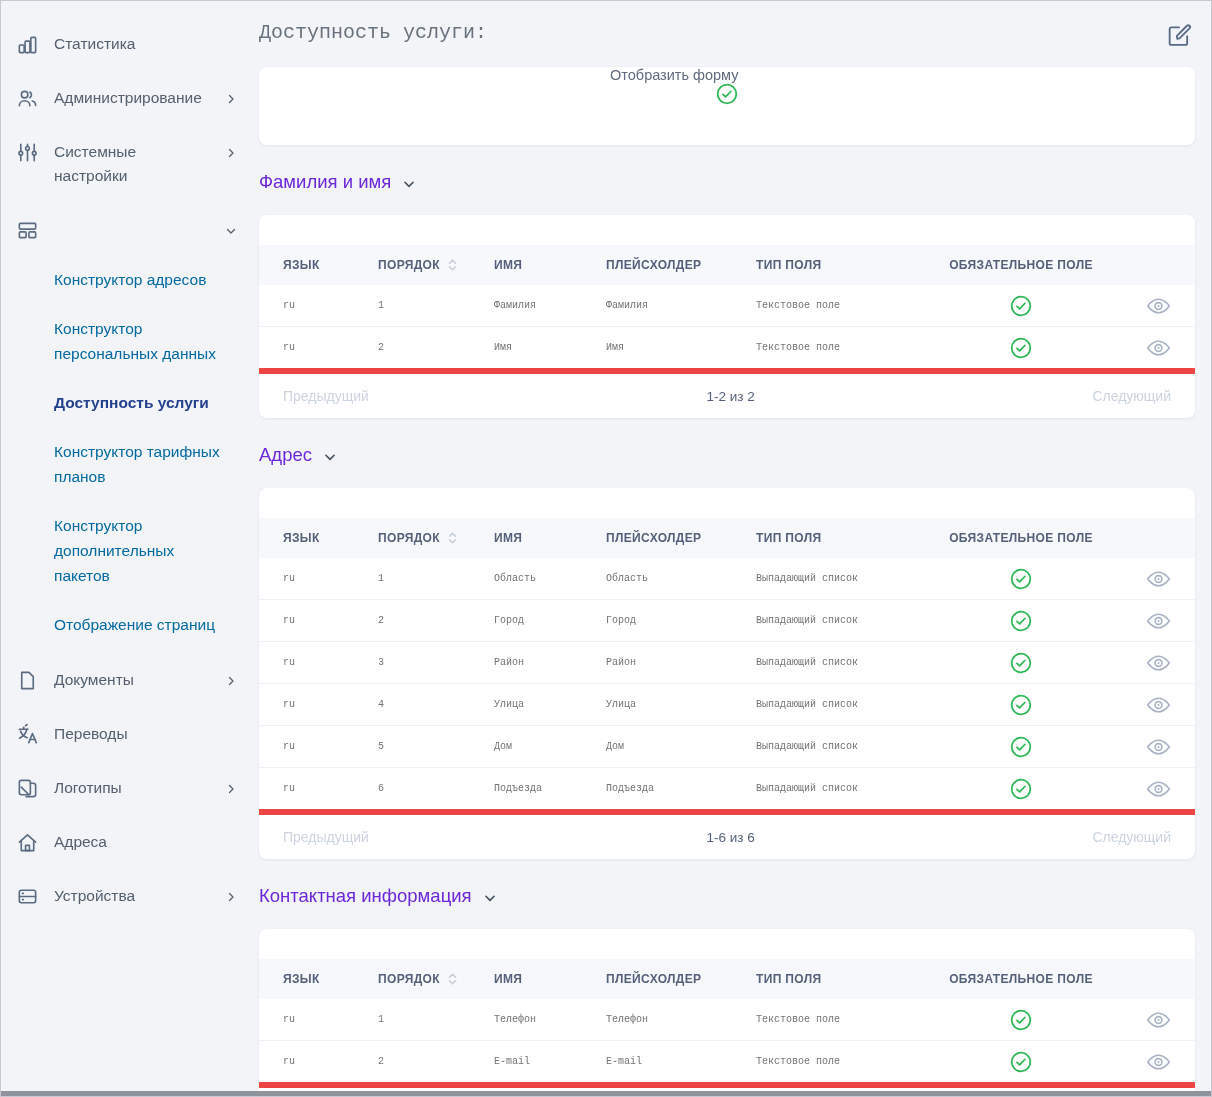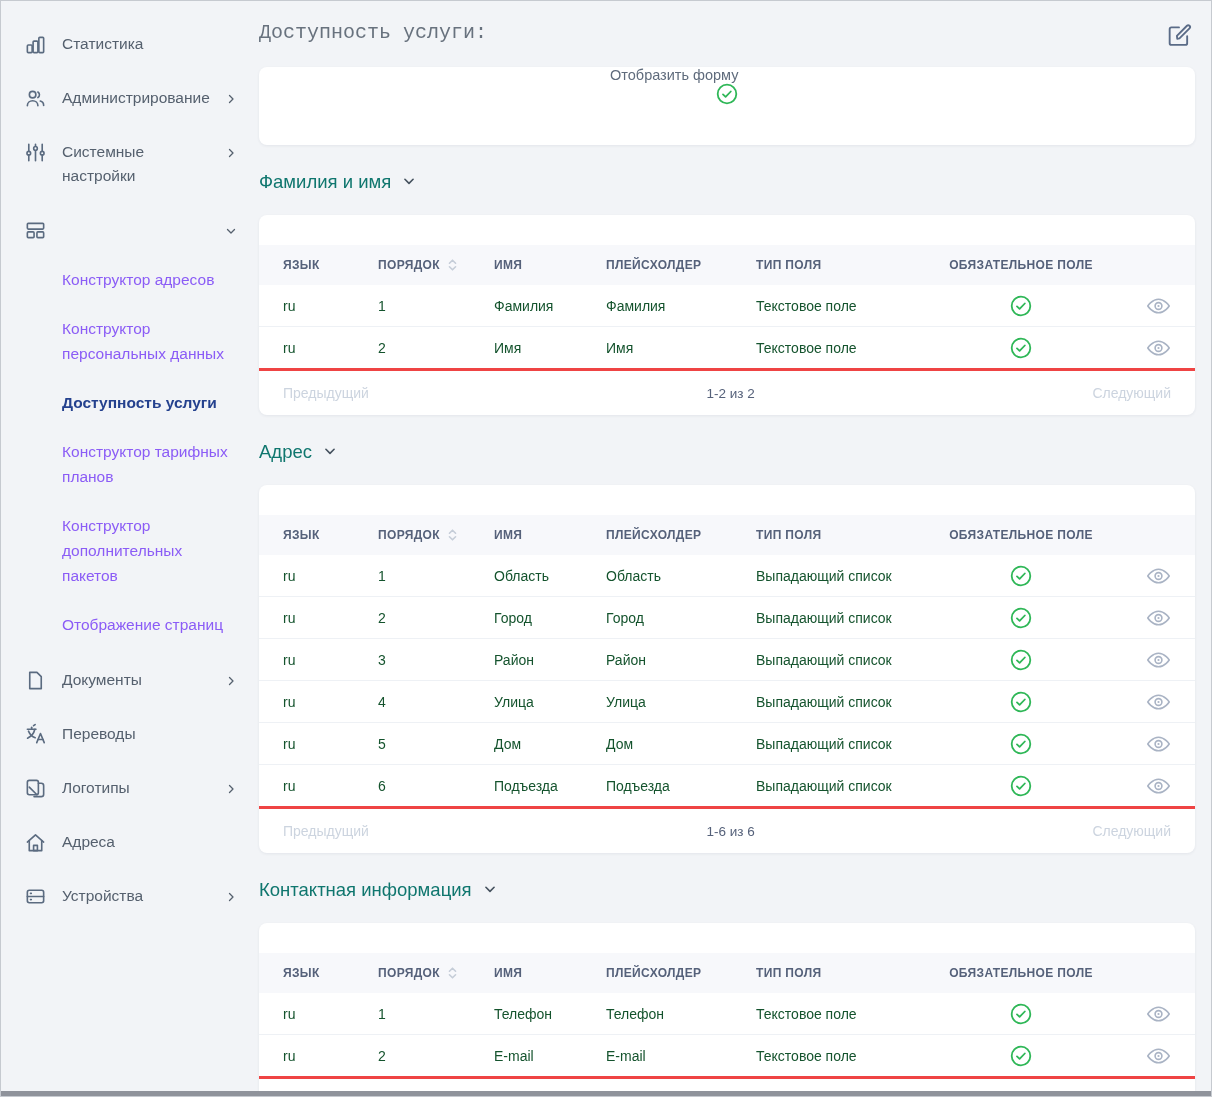--- a/index.html
+++ b/index.html
@@ -5,61 +5,61 @@
   html,body{margin:0;padding:0;}
   body{
     width:1212px;height:1097px;box-sizing:border-box;
     background:#f2f4f7;border:1px solid #c6cad0;
     font-family:"Liberation Sans", sans-serif;
     overflow:hidden;position:relative;
   }
   .page{display:flex;height:100%;}
 
   
-  .sidebar{width:258px;flex-shrink:0;padding:16px 18px 0 8px;box-sizing:border-box;}
+  .sidebar{width:258px;flex-shrink:0;padding:16px 18px 0 0;box-sizing:border-box;}
   .nav-item{display:flex;align-items:flex-start;gap:15px;padding:15px 4px 15px 15px;color:#55606e;
     font-size:15.5px;line-height:24px;cursor:pointer;}
   .nav-icon{width:23px;height:23px;flex-shrink:0;margin-top:1px;}
   .nav-label{flex:1;}
   .nav-chevron{width:12px;height:12px;flex-shrink:0;margin-top:7px;margin-left:auto;}
   .submenu{padding-left:53px;margin:-2px 0 4px 0;}
-  .submenu-item{padding:12px 0;font-size:15.5px;line-height:25px;color:#8b5cf6;width:175px;cursor:pointer;}
+  .submenu-item{padding:12px 0;font-size:15.5px;line-height:25px;color:#0369a1;width:175px;cursor:pointer;}
   .submenu-item.active{color:#24418e;font-weight:700;}
 
   
   .content{flex:1;padding:14px 16px 0 0;box-sizing:border-box;}
   .content-header{display:flex;align-items:flex-start;justify-content:space-between;margin:6px 2px 18px 0;font-family:Liberation Mono, monospace;}
   .page-title{font-size:20px;color:#68727e;}
   .edit-btn{width:28px;height:28px;cursor:pointer;}
 
   .card{background:#fff;border-radius:8px;box-shadow:0 1px 3px rgba(25,39,70,0.07);}
   .form-card{height:78px;display:flex;align-items:center;padding:0 24px;flex-direction:column;}
   .form-label{font-size:14.5px;color:#5f6b7c;width:234px;}
 
-  .section-title{display:flex;align-items:flex-start;gap:11px;margin:26px 0 0 0;
-    font-size:18.5px;color:#0f766e;cursor:pointer;}
+  .section-title{display:flex;align-items:center;gap:11px;margin:26px 0 0 0;
+    font-size:18.5px;color:#6d28d9;cursor:pointer;}
   .section-chevron{width:14px;height:14px;margin-top:3px;}
 
   .table-card{margin-top:22px;padding-top:30px;overflow:hidden;}
   .row-grid{display:grid;grid-template-columns:95px 116px 112px 150px 185px 160px 1fr;
     align-items:center;padding:0 24px;}
   .table-head{height:40px;background:#f7f8fb;font-size:12px;font-weight:700;color:#55617a;
     letter-spacing:.35px;}
   .th{display:flex;align-items:flex-end;gap:6px;}
   .th-center{justify-content:center;}
   .sort-icon{width:13px;height:14px;}
-  .table-row{height:41px;border-bottom:1px solid #eef1f5;font-size:14px;color:#14532d;}
+  .table-row{height:41px;border-bottom:1px solid #eef1f5;font-size:10px;color:#737373;font-family:Liberation Mono, monospace;}
   .table-row:last-child{border-bottom:none;}
   .cell{display:flex;align-items:center;}
   .cell-required{justify-content:center;}
   .cell-eye{justify-content:flex-end;}
   .check-icon{width:22px;height:22px;}
   .eye-icon{width:25px;height:18px;cursor:pointer;}
   .table-footer{height:44px;display:flex;align-items:center;padding:0 24px;font-size:14px;
-    border-top:3px solid #ef4444;}
+    border-top:6px solid #ef4444;}
   .pg-prev,.pg-next{color:#ccd4df;cursor:pointer;}
   .pg-count{flex:1;text-align:center;color:#55617a;font-weight:400;font-size:13.5px;}
 
   .bottom-strip{position:absolute;left:0;right:0;bottom:0;height:5px;background:#8f939b;}
 
   svg{display:block;}
 </style>
 </head>
 <body>
 

